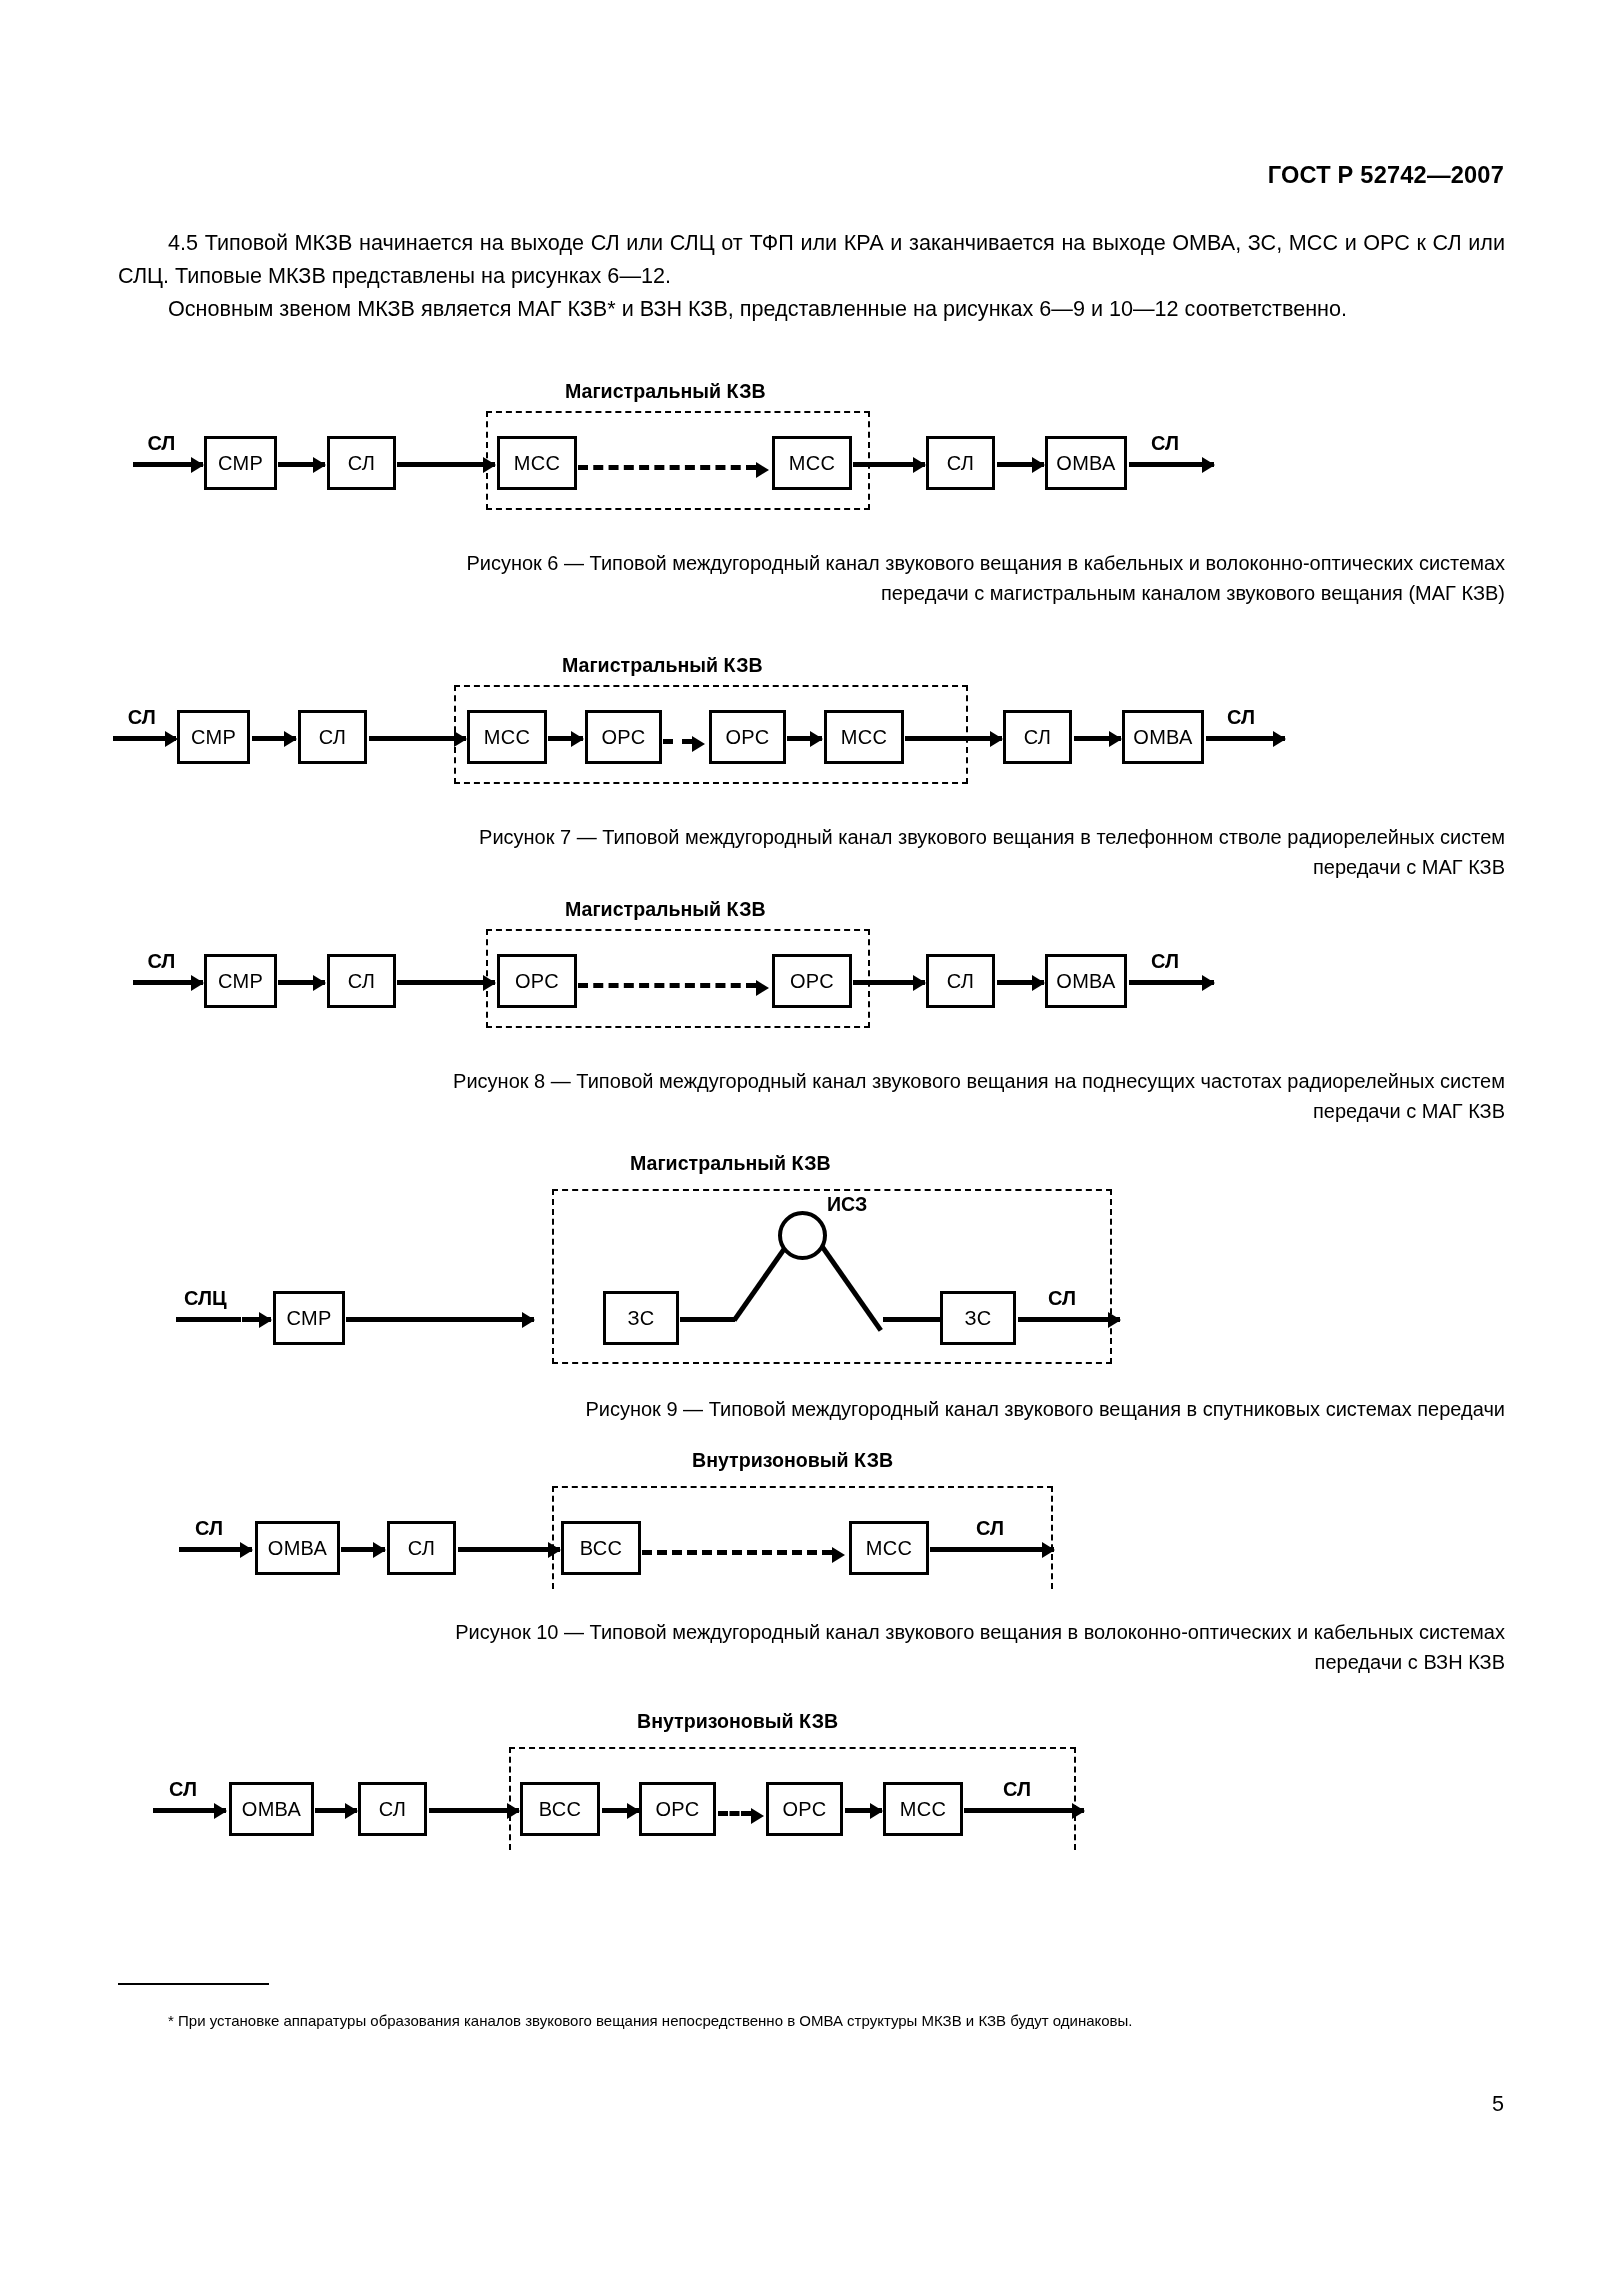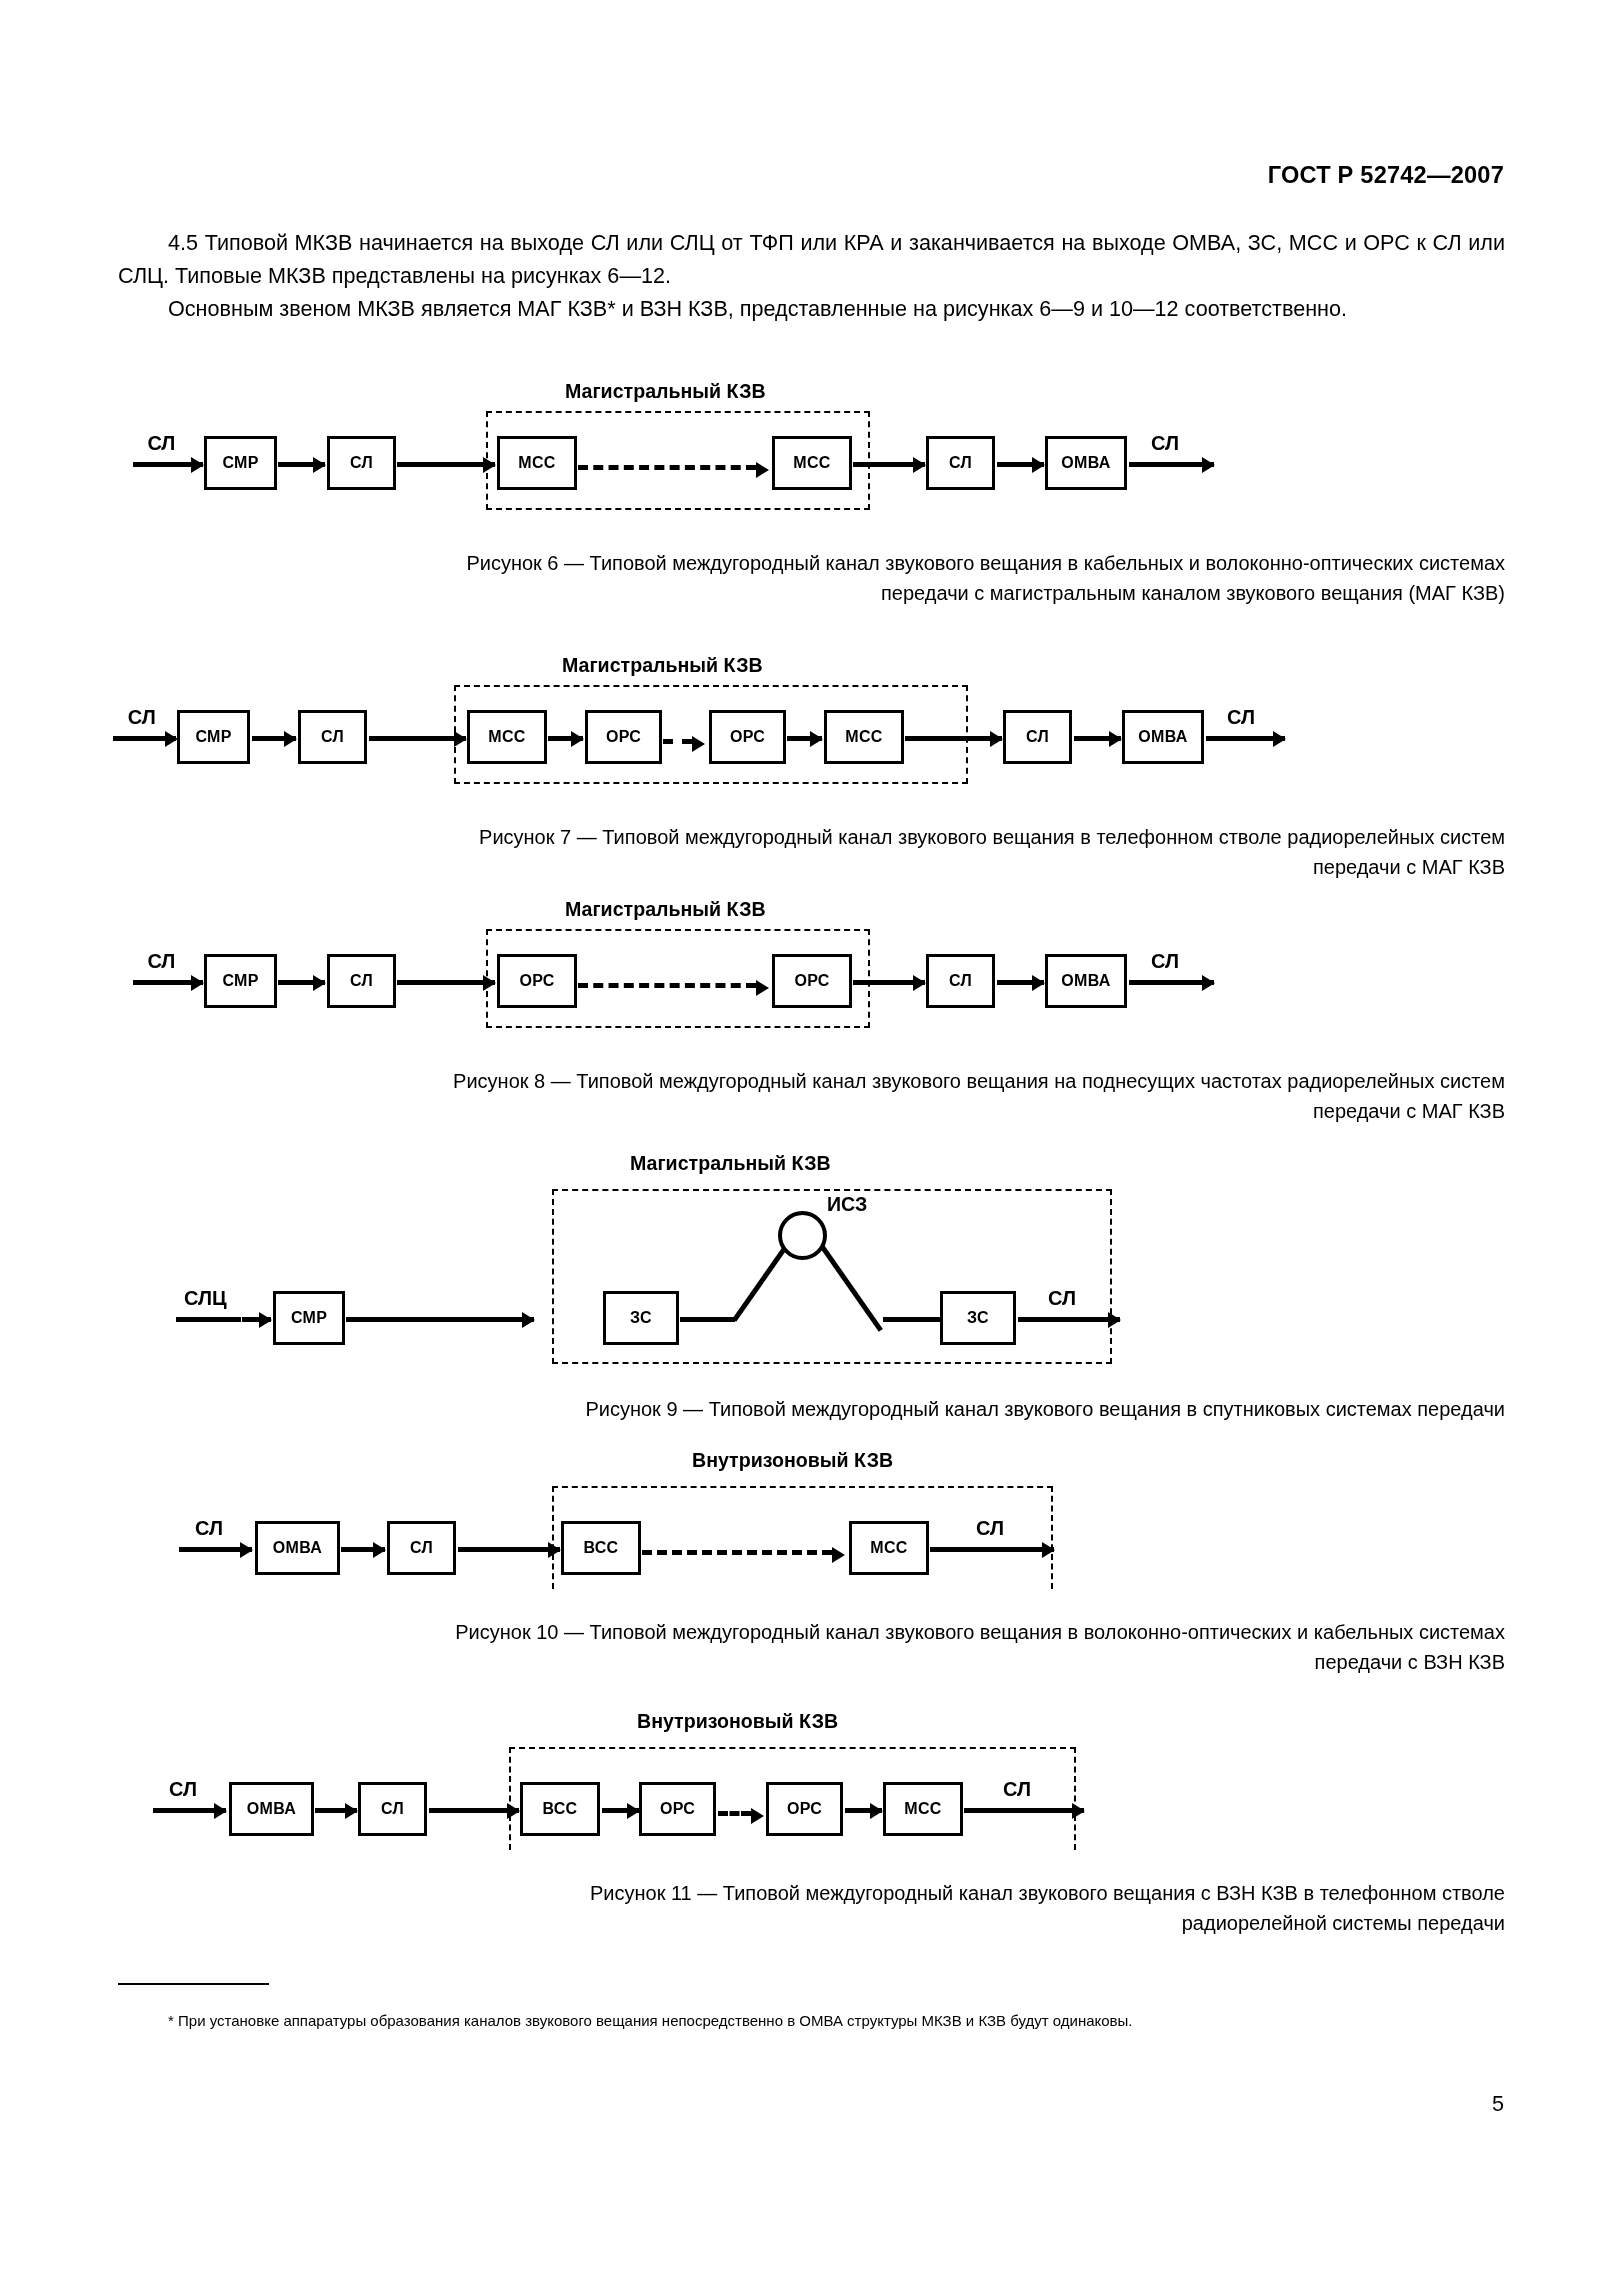--- a/index.html
+++ b/index.html
@@ -43,21 +43,21 @@
   .dashbox{
     position:absolute;
     border:2px dashed #000;
   }
   .dashbox.open-bottom{border-bottom:none;}
   .node{
     position:absolute;
     border:3.3px solid #000;
     background:#fff;
     display:flex;align-items:center;justify-content:center;
-    font-size:16px;font-weight:bold;letter-spacing:0.3px;
+    font-size:20px;font-weight:normal;letter-spacing:0.3px;
     box-sizing:border-box;
     z-index:3;
   }
   .termlabel{
     position:absolute;font-size:20px;font-weight:bold;white-space:nowrap;z-index:3;
   }
   
   .conn{position:absolute;height:5.2px;background:#000;z-index:2;}
   .conn.noarrow{}
   .conn::after{
@@ -300,24 +300,20 @@
       <div class="node" style="left:506px;top:81px;width:77px;height:54px;">ОРС</div>
       <div class="dconn" style="left:585px;top:110px;width:33px;"></div>
 
       <div class="node" style="left:633px;top:81px;width:77px;height:54px;">ОРС</div>
       <div class="conn" style="left:712px;top:107px;width:37px;"></div>
 
       <div class="node" style="left:750px;top:81px;width:80px;height:54px;">МСС</div>
       <div class="conn" style="left:831px;top:107px;width:120px;"></div>
       <div class="termlabel" style="left:870px;top:77px;">СЛ</div>
     </div>
-    <div class="cap" style="margin-top:30px;">
-      <div>Рисунок 11 — Типовой междугородный канал звукового вещания с ВЗН КЗВ в телефонном стволе</div>
-      <div>радиорелейной системы передачи</div>
-    </div>
   </div>
 
   <div class="fn-rule"></div>
   <div class="footnote">
     <p class="indent">* При установке аппаратуры образования каналов звукового вещания непосредственно в ОМВА структуры МКЗВ и КЗВ будут одинаковы.</p>
   </div>
 
   <div class="pagenum">5</div>
 
 </div>

